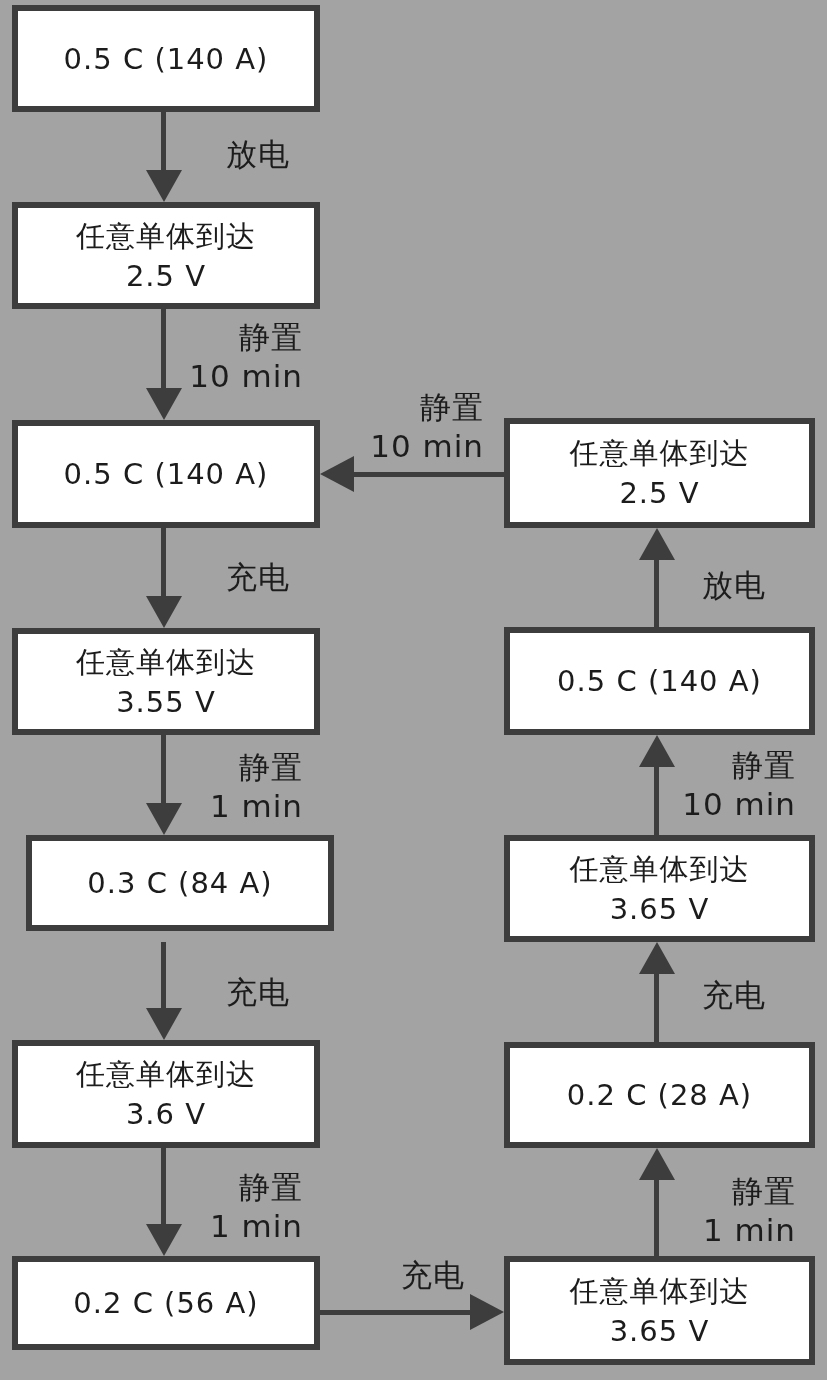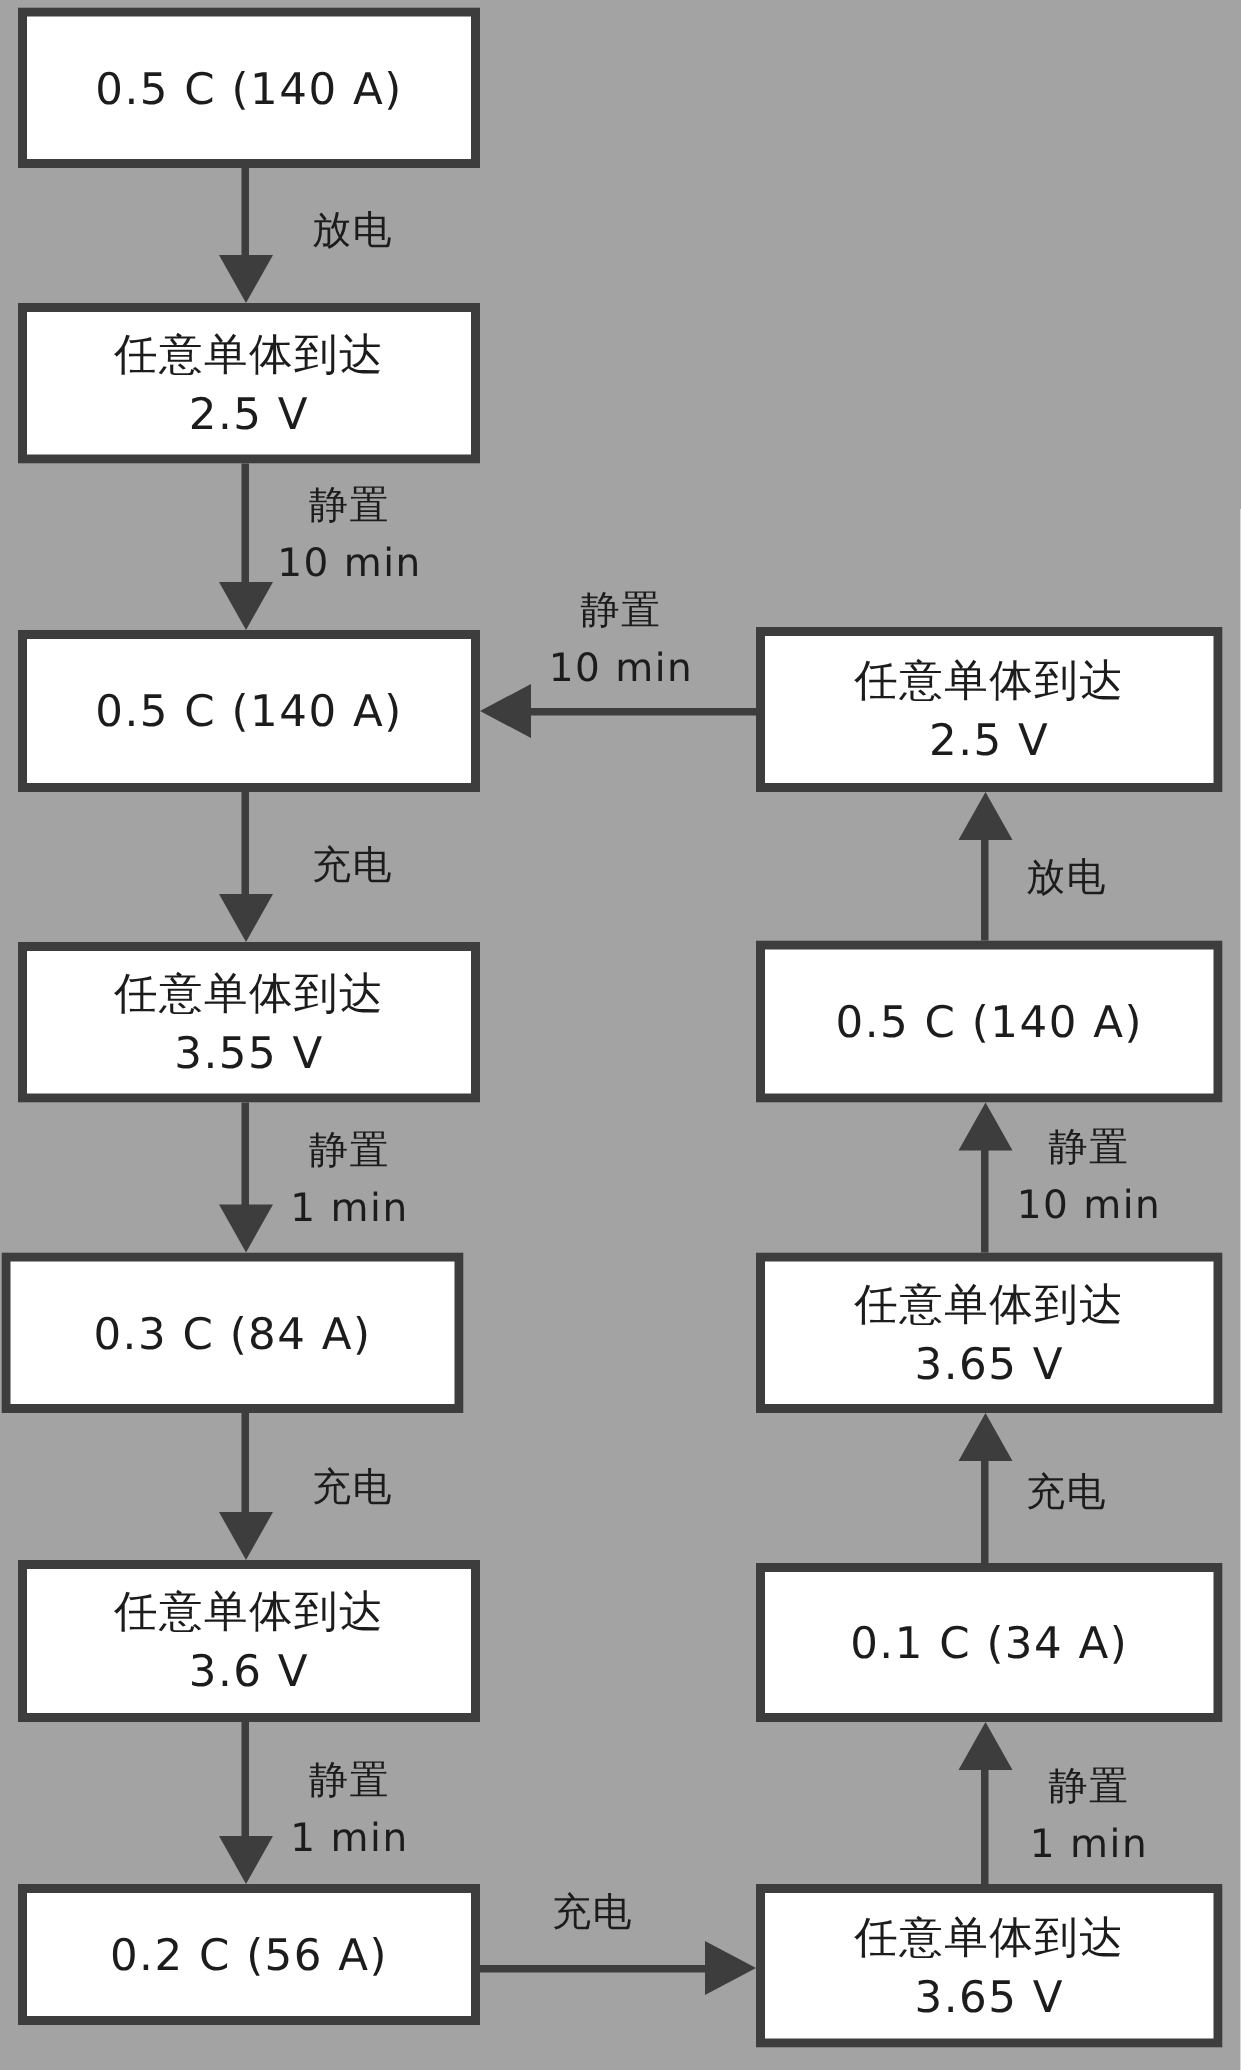--- a/index.html
+++ b/index.html
@@ -30,25 +30,25 @@
   }
   .box-label {
     font-size: 29px;
     line-height: 40px;
     color: #1c1c1c;
     white-space: pre-line;
     letter-spacing: 1px;
   }
   .edge-label {
     position: absolute;
-    font-size: 26px;
+    font-size: 31px;
     line-height: 39px;
     color: #1c1c1c;
     white-space: pre-line;
-    text-align: center;
+    text-align: right;
     letter-spacing: 1px;
   }
   .vline {
     position: absolute;
     width: 5px;
     background: #3d3d3d;
   }
   .hline {
     position: absolute;
     height: 5px;
@@ -99,21 +99,21 @@
     <span class="box-label">任意单体到达
 2.5 V</span>
   </div>
   <div class="box" style="left:12px;top:420px;width:308px;height:108px">
     <span class="box-label">0.5 C (140 A)</span>
   </div>
   <div class="box" style="left:12px;top:628px;width:308px;height:107px">
     <span class="box-label">任意单体到达
 3.55 V</span>
   </div>
-  <div class="box" style="left:1px;top:835px;width:308px;height:107px">
+  <div class="box" style="left:26px;top:835px;width:308px;height:96px">
     <span class="box-label">0.3 C (84 A)</span>
   </div>
   <div class="box" style="left:12px;top:1040px;width:308px;height:108px">
     <span class="box-label">任意单体到达
 3.6 V</span>
   </div>
   <div class="box" style="left:12px;top:1256px;width:308px;height:94px">
     <span class="box-label">0.2 C (56 A)</span>
   </div>
 
@@ -122,21 +122,21 @@
 2.5 V</span>
   </div>
   <div class="box" style="left:504px;top:627px;width:311px;height:108px">
     <span class="box-label">0.5 C (140 A)</span>
   </div>
   <div class="box" style="left:504px;top:835px;width:311px;height:107px">
     <span class="box-label">任意单体到达
 3.65 V</span>
   </div>
   <div class="box" style="left:504px;top:1042px;width:311px;height:106px">
-    <span class="box-label">0.1 C (34 A)</span>
+    <span class="box-label">0.2 C (28 A)</span>
   </div>
   <div class="box" style="left:504px;top:1256px;width:311px;height:109px">
     <span class="box-label">任意单体到达
 3.65 V</span>
   </div>
 
   <div class="vline" style="left:161px;top:112px;height:60px"></div>
   <div class="head-down" style="left:146px;top:170px"></div>
   <div class="edge-label" style="left:180px;top:135px;width:110px">放电</div>
 

